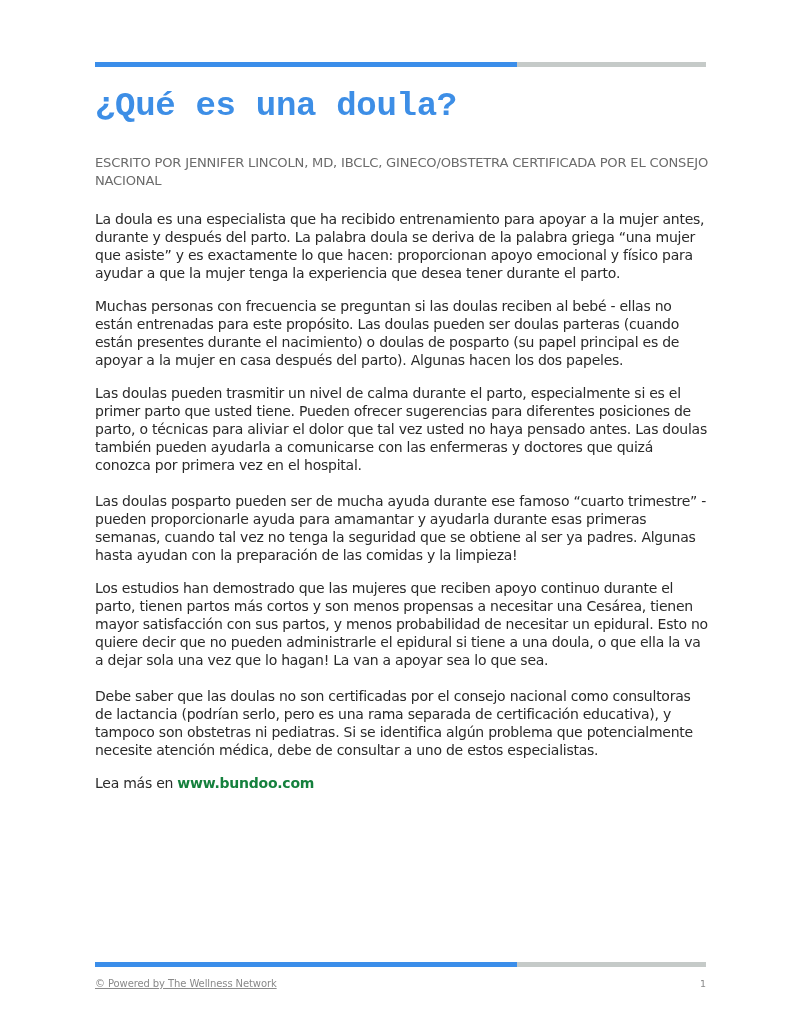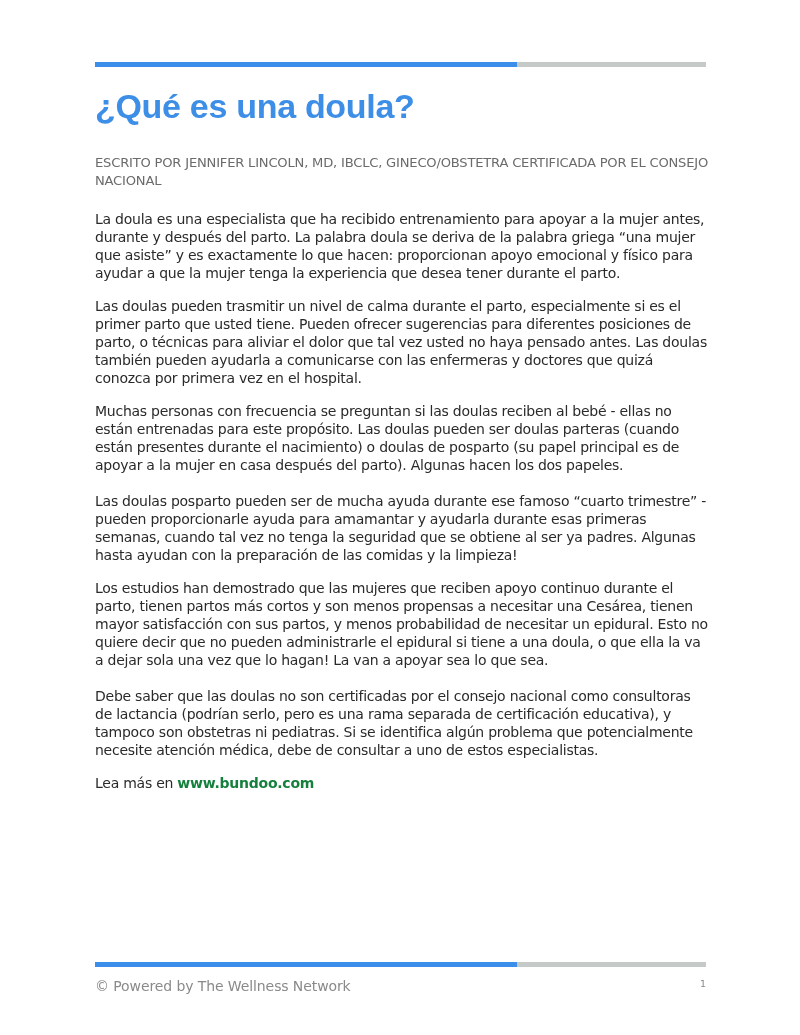--- a/index.html
+++ b/index.html
@@ -4,49 +4,49 @@
 <style>
   html, body { margin: 0; padding: 0; background: #ffffff; }
   body { width: 800px; height: 1035px; position: relative; overflow: hidden;
          font-family: "DejaVu Sans", "Liberation Sans", sans-serif; }
   .bar { position: absolute; left: 95px; width: 611px; height: 5px; display: flex; }
   .bar .blue { width: 422px; height: 100%; background: #3b8eea; }
   .bar .grey { flex: 1; height: 100%; background: #c5cac8; }
   #top-bar { top: 62px; }
   #bottom-bar { top: 962px; }
   .content { position: absolute; left: 95px; top: 80px; width: 615px; }
-  h1 { margin: 0; font-family: Liberation Sans, sans-serif; font-weight: bold;
+  h1 { margin: 0; font-family: Liberation Mono, monospace; font-weight: bold;
        font-size: 34px; color: #3d8ee6; letter-spacing: -0.3px; line-height: 52px; }
   .byline { margin: 22px 0 0 0; font-size: 13.1px; line-height: 18px; color: #6b6b6b;
             text-transform: none; letter-spacing: -0.2px; }
   .body-text { margin-top: 20px; }
   .body-text p { margin: 0 0 15px 0; font-size: 14px; line-height: 18px; color: #2a2a2a;
                  letter-spacing: -0.25px; }
   .body-text p.gap-before { margin-top: 18px; }
   .body-text b { font-weight: bold; color: #15803d; }
-  .footer-left { position: absolute; left: 95px; top: 978px; font-size: 14px; color: #8a8a8a;
-                 letter-spacing: -0.1px; }
+  .footer-left { position: absolute; left: 95px; top: 978px; font-size: 10px; color: #8a8a8a;
+                 letter-spacing: -0.1px; text-decoration: underline; }
   .footer-right { position: absolute; left: 700px; top: 978px; font-size: 9.5px; color: #8a8a8a; }
 </style>
 </head>
 <body>
 
 <div class="bar" id="top-bar">
   <div class="blue"></div>
   <div class="grey"></div>
 </div>
 
 <div class="content">
   <h1>¿Qué es una doula?</h1>
   <div class="byline">ESCRITO POR JENNIFER LINCOLN, MD, IBCLC, GINECO/OBSTETRA CERTIFICADA POR EL CONSEJO NACIONAL</div>
 
   <div class="body-text">
     <p>La doula es una especialista que ha recibido entrenamiento para apoyar a la mujer antes, durante y después del parto. La palabra doula se deriva de la palabra griega “una mujer que asiste” y es exactamente lo que hacen: proporcionan apoyo emocional y físico para ayudar a que la mujer tenga la experiencia que desea tener durante el parto.</p>
+    <p>Muchas personas con frecuencia se preguntan si las doulas reciben al bebé - ellas no están entrenadas para este propósito. Las doulas pueden ser doulas parteras (cuando están presentes durante el nacimiento) o doulas de posparto (su papel principal es de apoyar a la mujer en casa después del parto). Algunas hacen los dos papeles.</p>
     <p>Las doulas pueden trasmitir un nivel de calma durante el parto, especialmente si es el primer parto que usted tiene. Pueden ofrecer sugerencias para diferentes posiciones de parto, o técnicas para aliviar el dolor que tal vez usted no haya pensado antes. Las doulas también pueden ayudarla a comunicarse con las enfermeras y doctores que quizá conozca por primera vez en el hospital.</p>
-    <p>Muchas personas con frecuencia se preguntan si las doulas reciben al bebé - ellas no están entrenadas para este propósito. Las doulas pueden ser doulas parteras (cuando están presentes durante el nacimiento) o doulas de posparto (su papel principal es de apoyar a la mujer en casa después del parto). Algunas hacen los dos papeles.</p>
     <p class="gap-before">Las doulas posparto pueden ser de mucha ayuda durante ese famoso “cuarto trimestre” - pueden proporcionarle ayuda para amamantar y ayudarla durante esas primeras semanas, cuando tal vez no tenga la seguridad que se obtiene al ser ya padres. Algunas hasta ayudan con la preparación de las comidas y la limpieza!</p>
     <p>Los estudios han demostrado que las mujeres que reciben apoyo continuo durante el parto, tienen partos más cortos y son menos propensas a necesitar una Cesárea, tienen mayor satisfacción con sus partos, y menos probabilidad de necesitar un epidural. Esto no quiere decir que no pueden administrarle el epidural si tiene a una doula, o que ella la va a dejar sola una vez que lo hagan! La van a apoyar sea lo que sea.</p>
     <p class="gap-before">Debe saber que las doulas no son certificadas por el consejo nacional como consultoras de lactancia (podrían serlo, pero es una rama separada de certificación educativa), y tampoco son obstetras ni pediatras. Si se identifica algún problema que potencialmente necesite atención médica, debe de consultar a uno de estos especialistas.</p>
     <p><span>Lea más en </span><b>www.bundoo.com</b></p>
   </div>
 </div>
 
 <div class="bar" id="bottom-bar">
   <div class="blue"></div>
   <div class="grey"></div>

